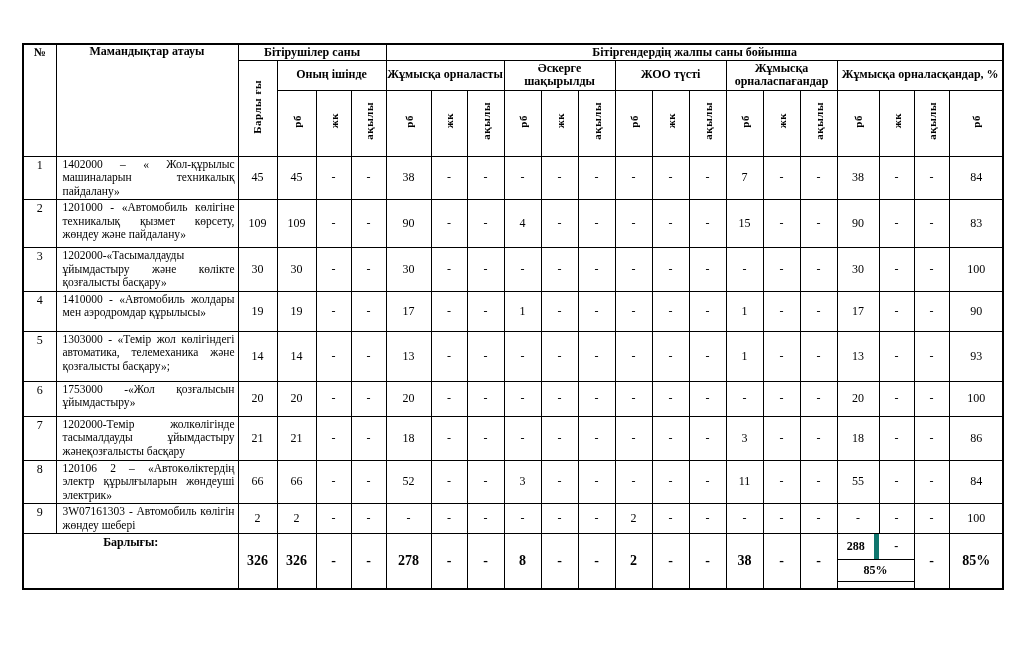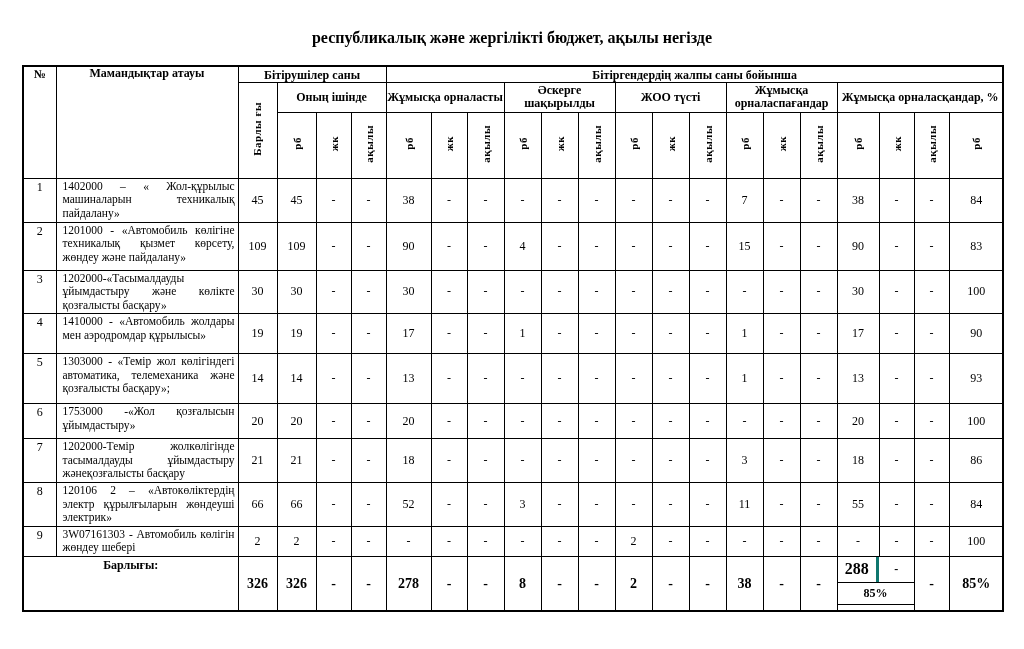--- a/index.html
+++ b/index.html
@@ -54,36 +54,35 @@
   tbody[data-name="table-body"] tr:nth-child(9) { height: 30px; }
   tr.total-row { height: 55px; font-weight: bold; }
   tr.total-row td.c-val { font-size: 14px; }
   td.total-label {
     vertical-align: top; text-align: center;
     font-size: 12px; padding-top: 1px;
   }
   td.c-split { padding: 0; vertical-align: top; }
   .split-top { display: flex; height: 26px; border-bottom: 1px solid #000; }
   .split-rb {
-    width: 54.5%; border-right: 3px solid #0f766e;
-    display: flex; align-items: center; justify-content: center; font-size: 16px;
+    width: 54.5%; border-right: 5px solid #0f766e;
+    display: flex; align-items: center; justify-content: center; font-size: 12px;
   }
   .split-zhk { flex: 1; display: flex; align-items: center; justify-content: center; font-size: 12px; }
   .split-bottom {
     height: 22px; border-bottom: 1px solid #000;
     display: flex; align-items: center; justify-content: center; font-size: 12px;
   }
 </style>
 </head>
 <body>
 
 <div class="page" data-name="document-page">
 
   <div class="title" data-name="document-title">
-    <div data-name="title-line-2">республикалық және жергілікті бюджет, ақылы негізде</div>
   </div>
 
   <table class="main" data-name="employment-table">
     <colgroup>
       <col style="width:33px">
         <col style="width:182px">
       <col style="width:39px">
         <col style="width:39px">
         <col style="width:35px">
         <col style="width:35px">

